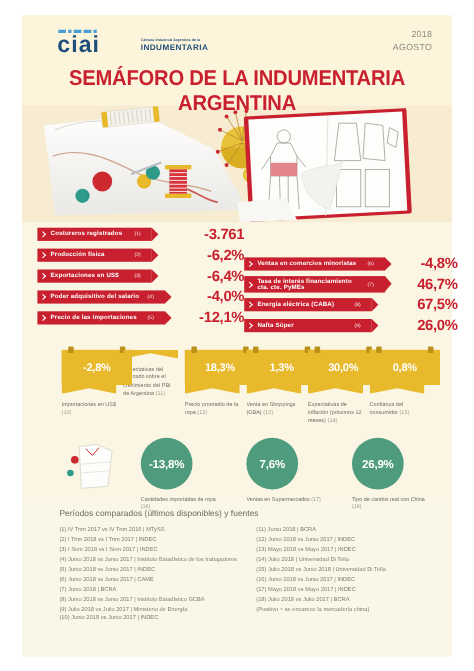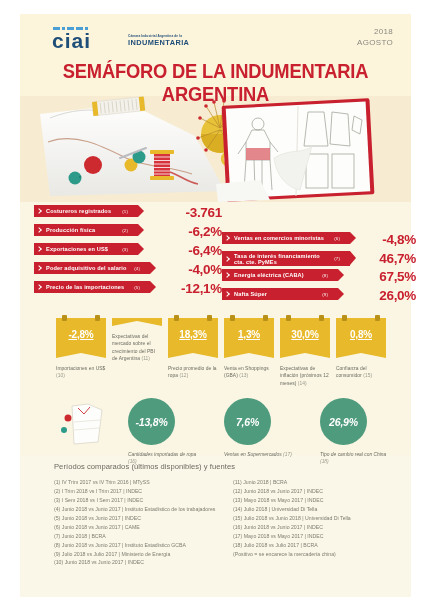--- a/index.html
+++ b/index.html
@@ -74,21 +74,21 @@
 
   
   .illus { position: absolute; left: 20px; top: 96px; width: 391px; height: 110px; overflow: hidden; }
 
   
   .ind-col { position: absolute; }
   .ind-col.left  { left: 34px;  top: 205px; width: 190px; }
   .ind-col.right { left: 222px; top: 232px; width: 200px; }
 
   .ind-row {
-    display: flex; align-items: flex-start;
+    display: flex; align-items: center;
     margin-bottom: 4px;
   }
   .ind-row.tall { margin-bottom: 3px; }
   .tag {
     position: relative;
     background: #c8202e;
     color: #ffffff;
     height: 12px;
     display: flex; align-items: center;
     padding: 0 10px 0 7px;
@@ -132,26 +132,25 @@
 
   
   .banners {
     position: absolute; left: 56px; top: 318px;
     width: 330px;
     display: flex; justify-content: space-between;
   }
   .banner-item { width: 50px; }
   .flag {
     position: relative;
-    width: 50px; height: 32px;
+    width: 64px; height: 32px;
     background: #e8b92a;
     display: flex; align-items: center; justify-content: center;
     color: #ffffff; font-weight: bold; font-size: 10px;
     letter-spacing: -0.2px;
-    text-decoration: underline;
   }
   .flag:before, .flag:after {
     content:""; position:absolute; top:-3px; width:5px; height:6px;
     background:#b99118; border-radius:1px;
   }
   .flag:before { left: 6px; }
   .flag:after  { right: 6px; }
   .flag-tail {
     width: 50px; height: 8px;
     background: #e8b92a;
@@ -164,21 +163,21 @@
     letter-spacing: .05px;
   }
   .banner-cap .ref { color:#9a9a8c; }
 
   
   .circles {
     position: absolute; left: 128px; top: 398px;
     width: 265px;
     display: flex; gap: 26px;
   }
-  .circle-item { width: 70px; font-style: italic; }
+  .circle-item { width: 70px; }
   .circle {
     width: 47px; height: 47px; border-radius: 50%;
     background: #4f9b7e;
     color: #fff; font-weight: bold; font-size: 10.5px;
     display: flex; align-items: center; justify-content: center;
     letter-spacing: -0.2px;
   }
   .circle-cap {
     margin-top: 6px;
     font-size: 4.9px; line-height: 1.5;

